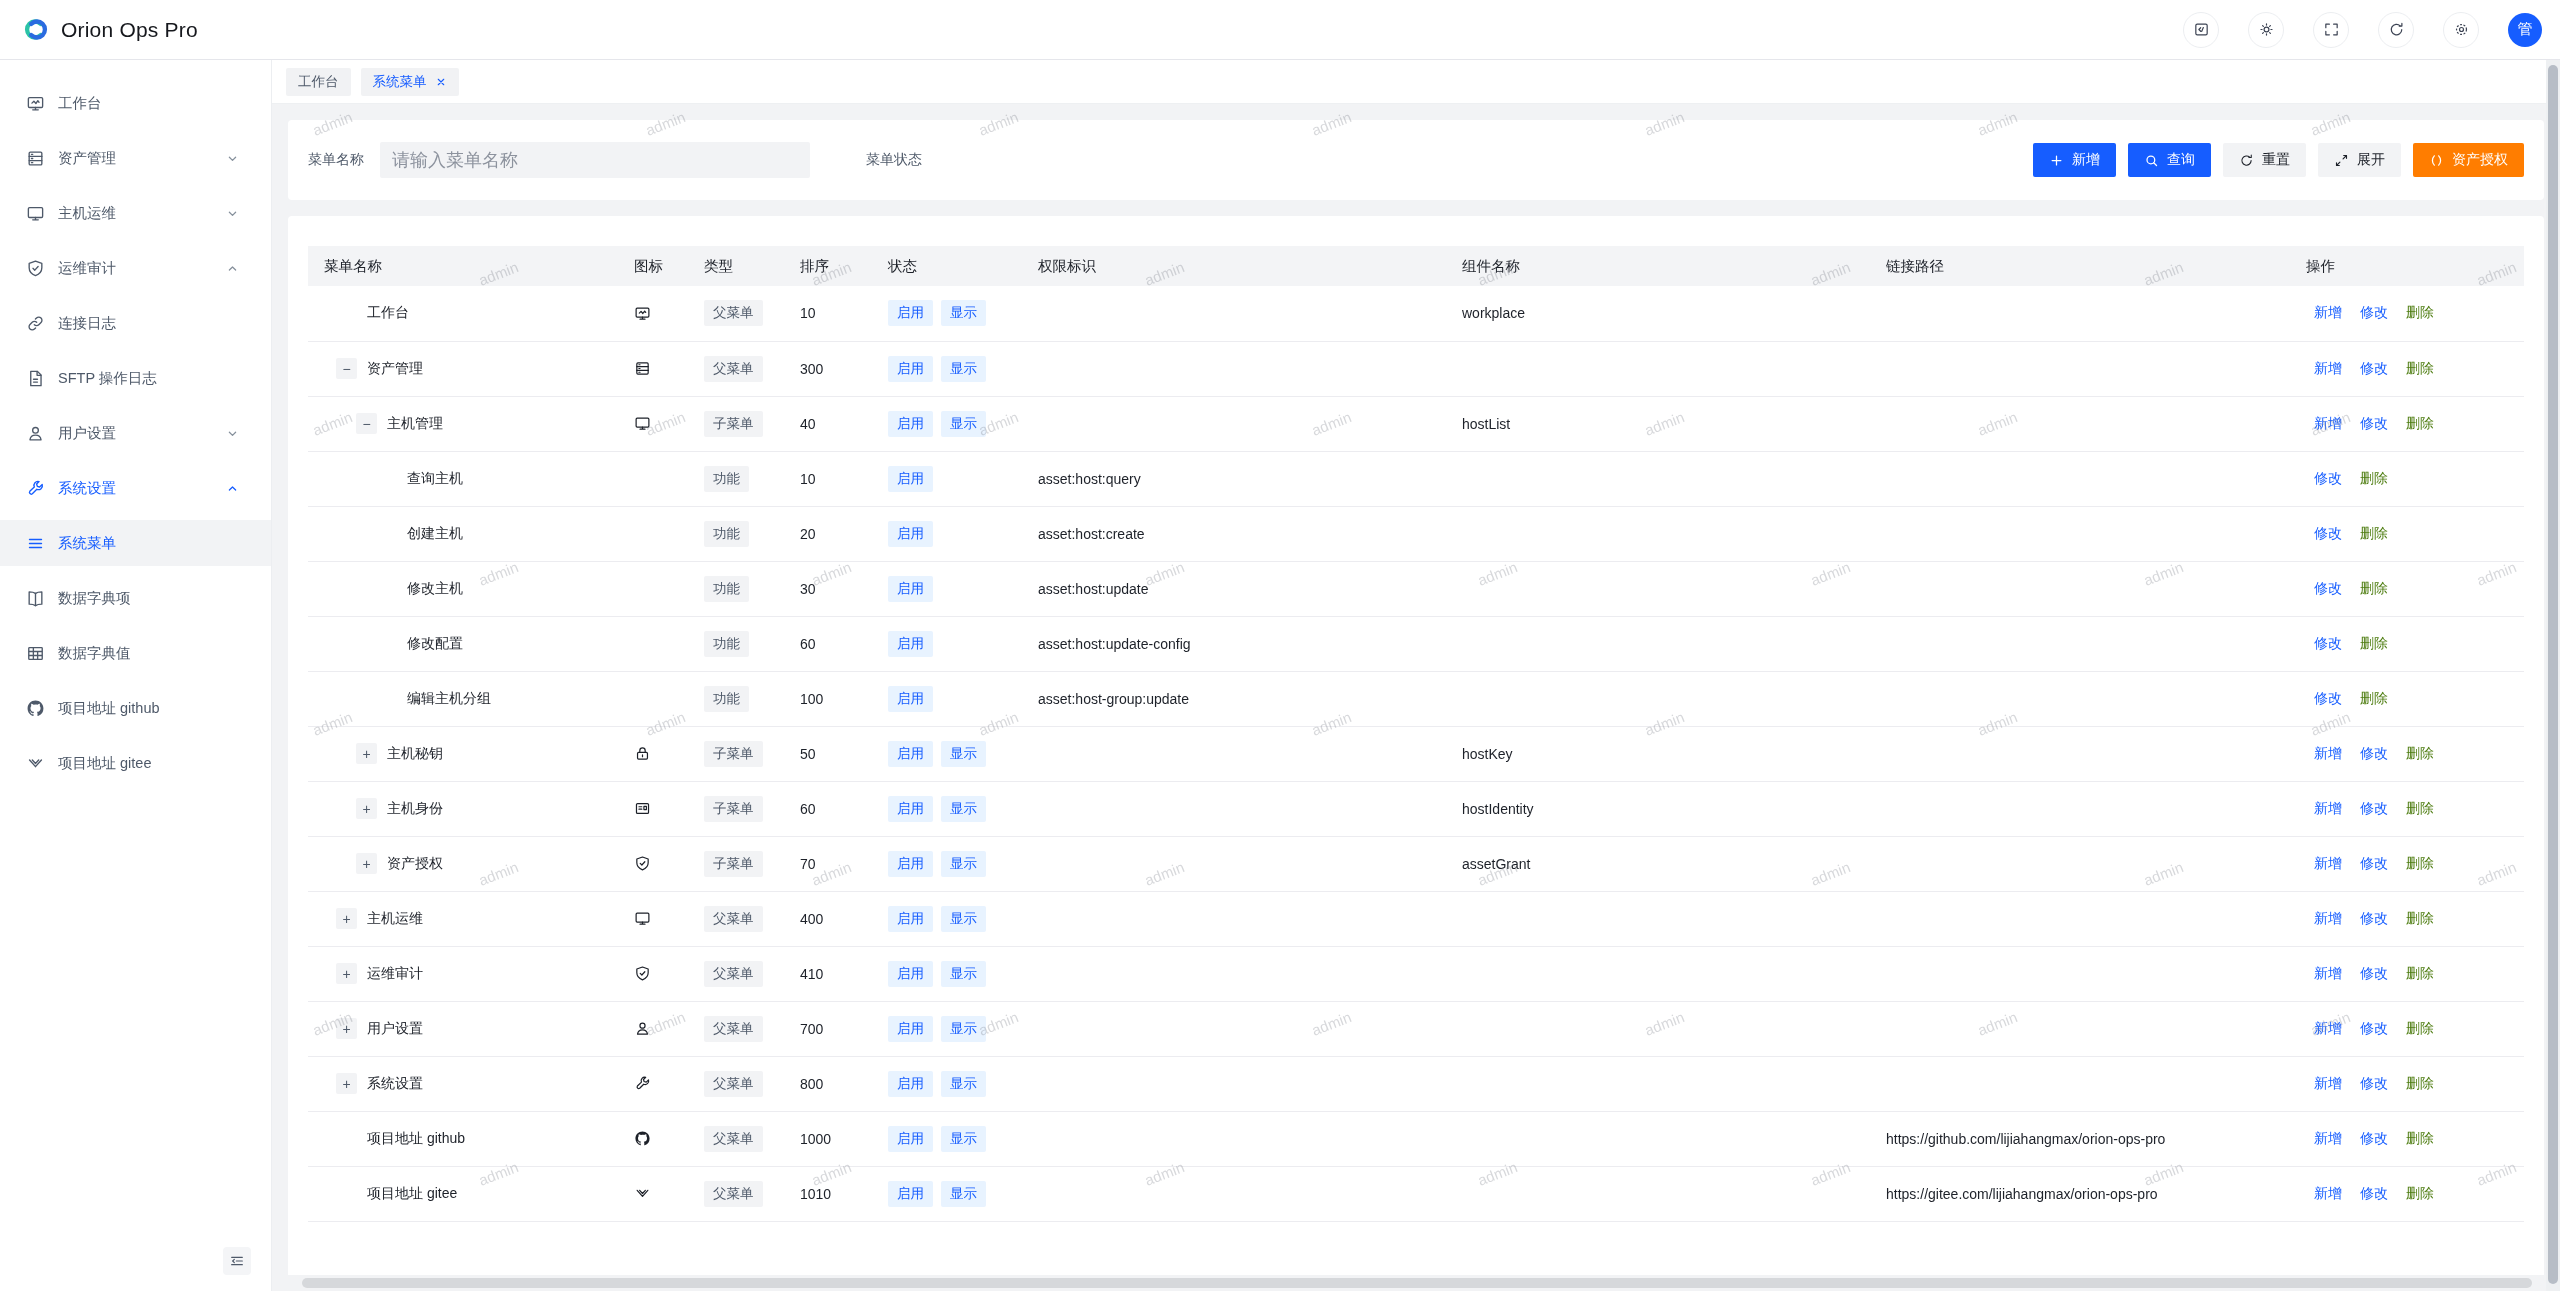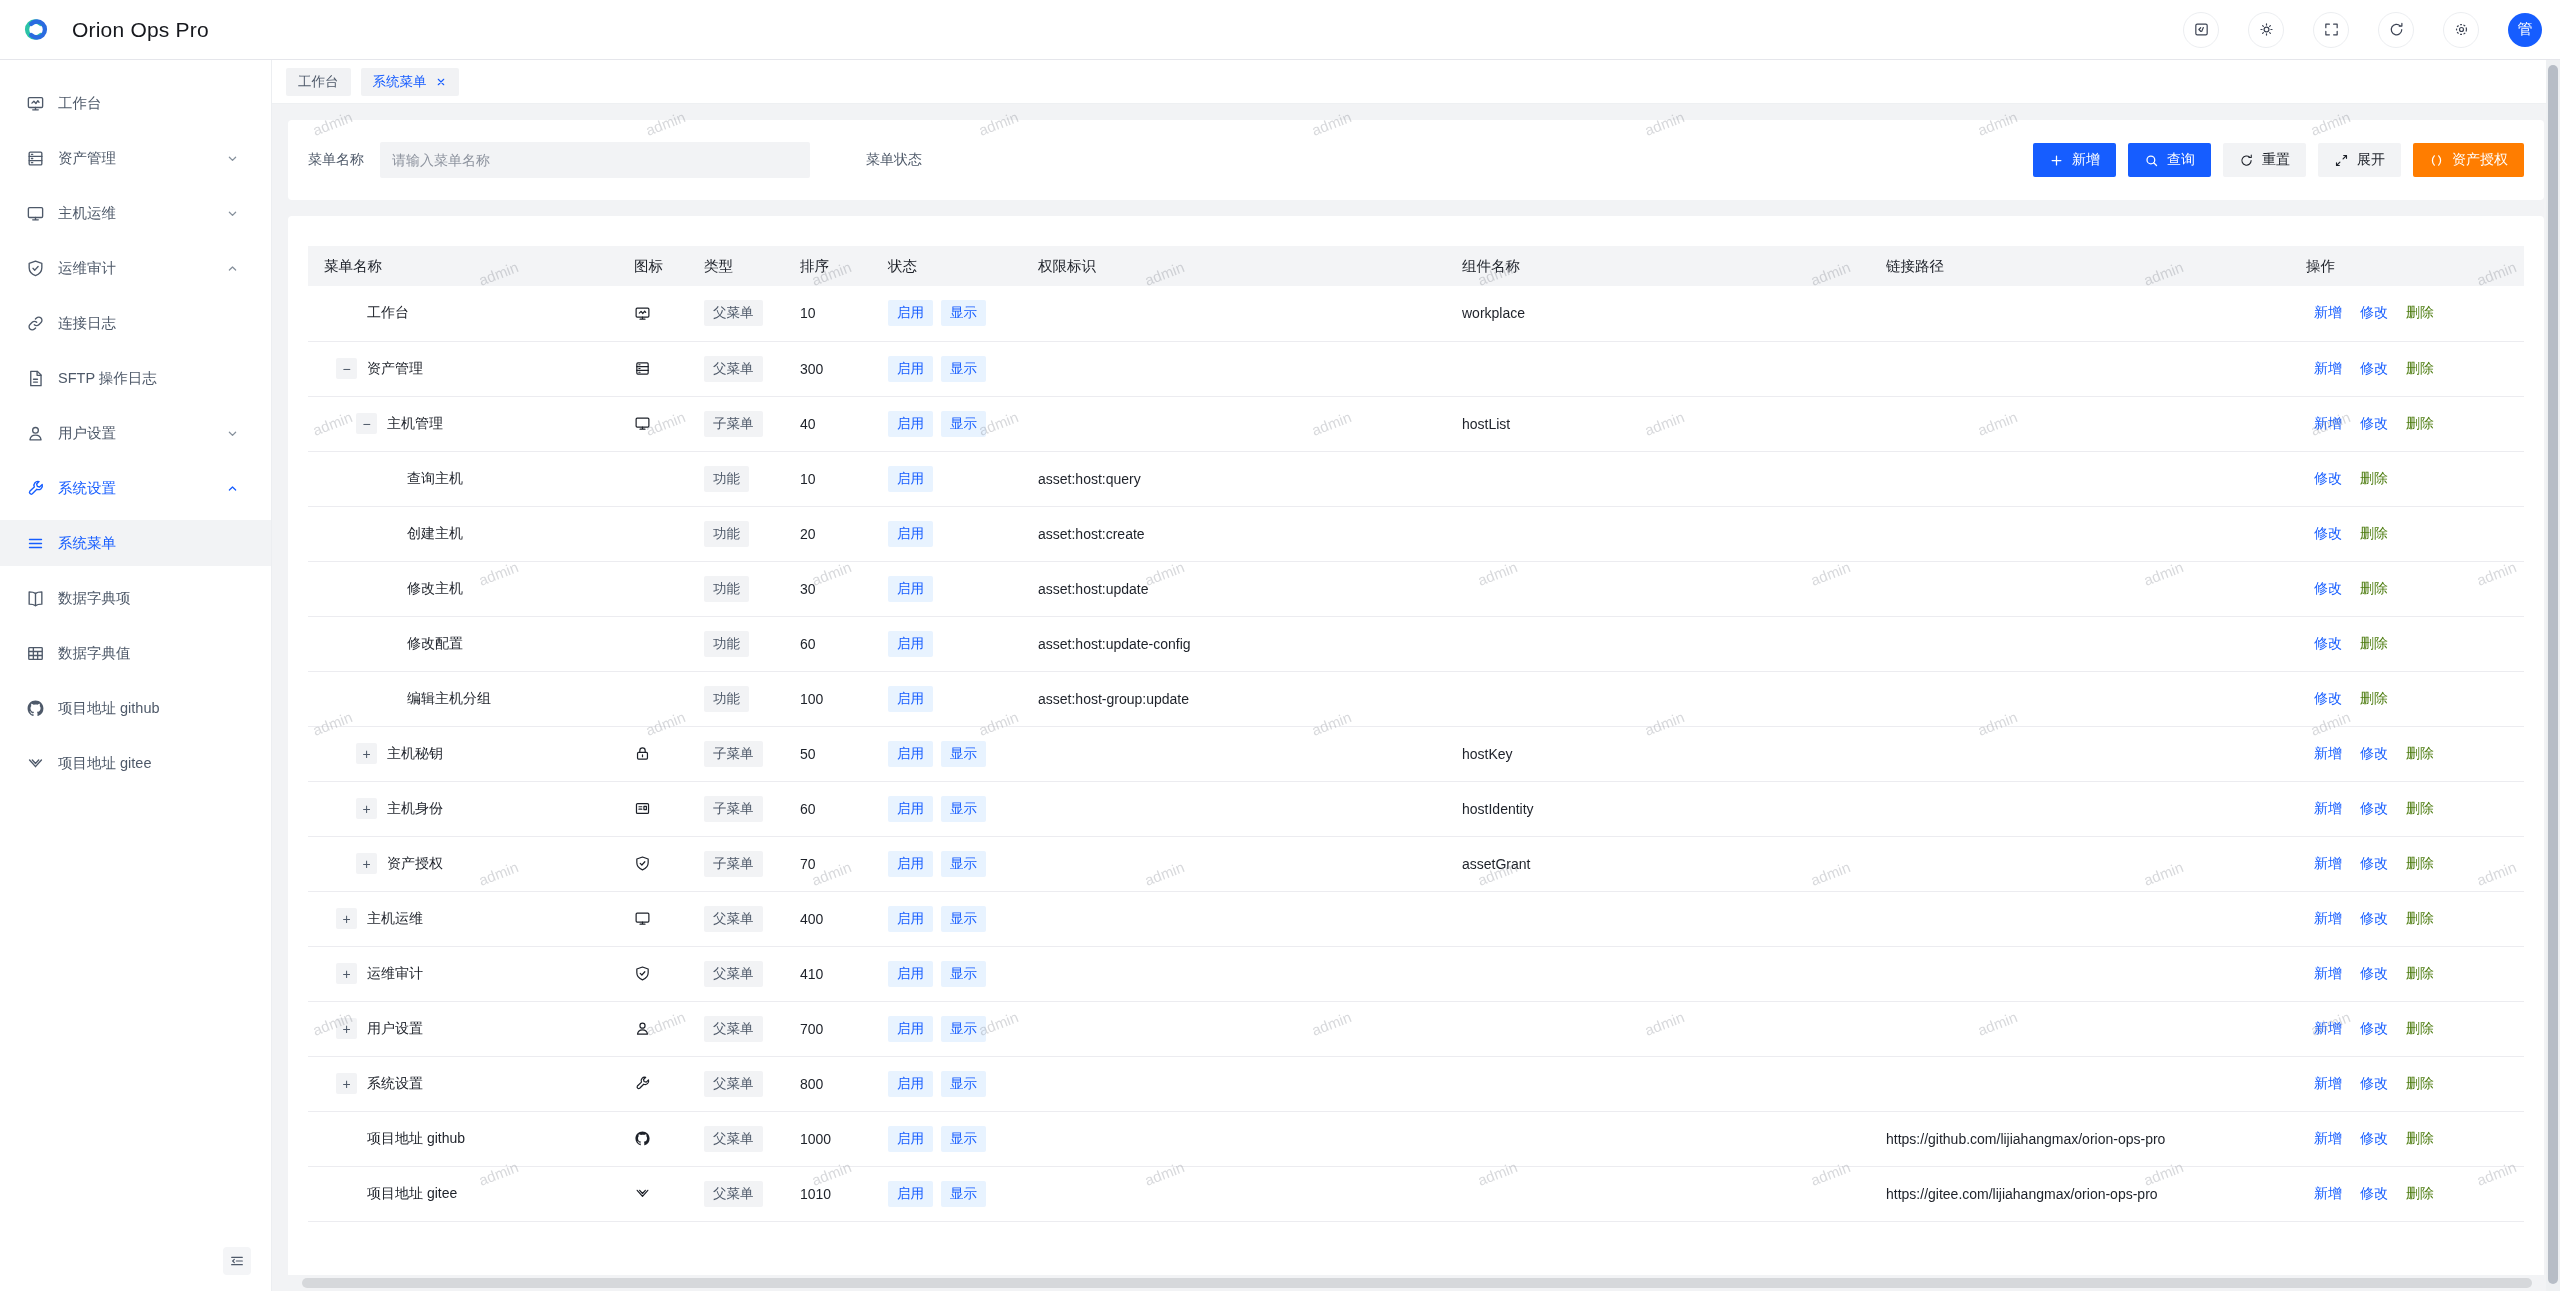--- a/index.html
+++ b/index.html
@@ -2,21 +2,21 @@
 <html><head>
 <meta charset="utf-8">
 <style>
   * { margin:0; padding:0; box-sizing:border-box; }
   html,body { width:2560px; height:1291px; overflow:hidden; }
   body { font-family:"Liberation Sans","DejaVu Sans",sans-serif; background:#f2f3f5; color:#1d2129; font-size:14px; }
   .ic { display:inline-block; vertical-align:middle; flex:none; }
 
   
   .app-header { height:60px; background:#fff; border-bottom:1px solid #e5e6eb; display:flex; align-items:center; padding:0 18px 0 20px; position:relative; z-index:30; }
-  .logo-wrap { display:flex; align-items:center; gap:20px; }
+  .logo-wrap { display:flex; align-items:center; gap:9px; }
   .app-title { font-size:21px; font-weight:500; color:#16181d; letter-spacing:.2px; }
   .header-actions { margin-left:auto; display:flex; align-items:center; gap:29px; }
   .hbtn { width:36px; height:36px; border-radius:50%; border:1px solid #eceef1; background:#fff; color:#3c4353; display:flex; align-items:center; justify-content:center; cursor:pointer; }
   .hbtn svg { width:17px; height:17px; }
   .avatar { width:34px; height:34px; border-radius:50%; background:#165dff; color:#fff; font-size:15px; display:flex; align-items:center; justify-content:center; cursor:pointer; }
 
   
   .shell { display:flex; height:1231px; }
   .sidebar { width:272px; background:#fff; border-right:1px solid #eceef1; position:relative; flex:none; }
   .side-menu { padding-top:20px; }
@@ -35,21 +35,21 @@
   .tabstrip { height:44px; background:#fff; border-bottom:1px solid #eef0f2; display:flex; align-items:center; padding:0 14px; gap:10px; }
   .tab { height:28px; padding:0 12px; background:#f1f2f4; color:#4e5969; border-radius:2px; display:inline-flex; align-items:center; gap:8px; font-size:13.5px; cursor:pointer; }
   .tab.active { color:#165dff; }
   .tab .close { width:12px; height:12px; }
 
   .content { padding:16px; position:relative; z-index:2; }
   .filter-card { background:#fff; border-radius:4px; height:80px; display:flex; align-items:center; padding:0 20px; }
   .f-group { display:flex; align-items:center; }
   .f-group + .f-group { margin-left:56px; }
   .f-label { color:#4e5969; margin-right:16px; white-space:nowrap; }
-  .f-input { width:430px; height:36px; background:#f2f3f5; border:none; border-radius:2px; padding:0 12px; font-size:14px; color:#1d2129; font-family:inherit; }
+  .f-input { width:430px; height:36px; background:#f2f3f5; border:none; border-radius:2px; padding:0 12px; font-size:18px; color:#1d2129; font-family:inherit; }
   .f-input::placeholder { color:#8d939e; }
   .f-select { width:430px; height:36px; background:#f2f3f5; border-radius:2px; display:flex; align-items:center; padding:0 12px; color:#8d939e; cursor:pointer; }
   .f-select .chev { margin-left:auto; width:15px; height:15px; color:#4e5969; }
   .f-buttons { margin-left:auto; display:flex; gap:12px; }
   .btn { height:34px; padding:0 16px; border:none; border-radius:2px; display:inline-flex; align-items:center; gap:8px; font-size:14px; font-family:inherit; cursor:pointer; white-space:nowrap; }
   .btn .ic { width:15px; height:15px; }
   .btn.primary { background:#165dff; color:#fff; }
   .btn.secondary { background:#f2f3f5; color:#1d2129; }
   .btn.warning { background:#ff7d00; color:#fff; }
 

